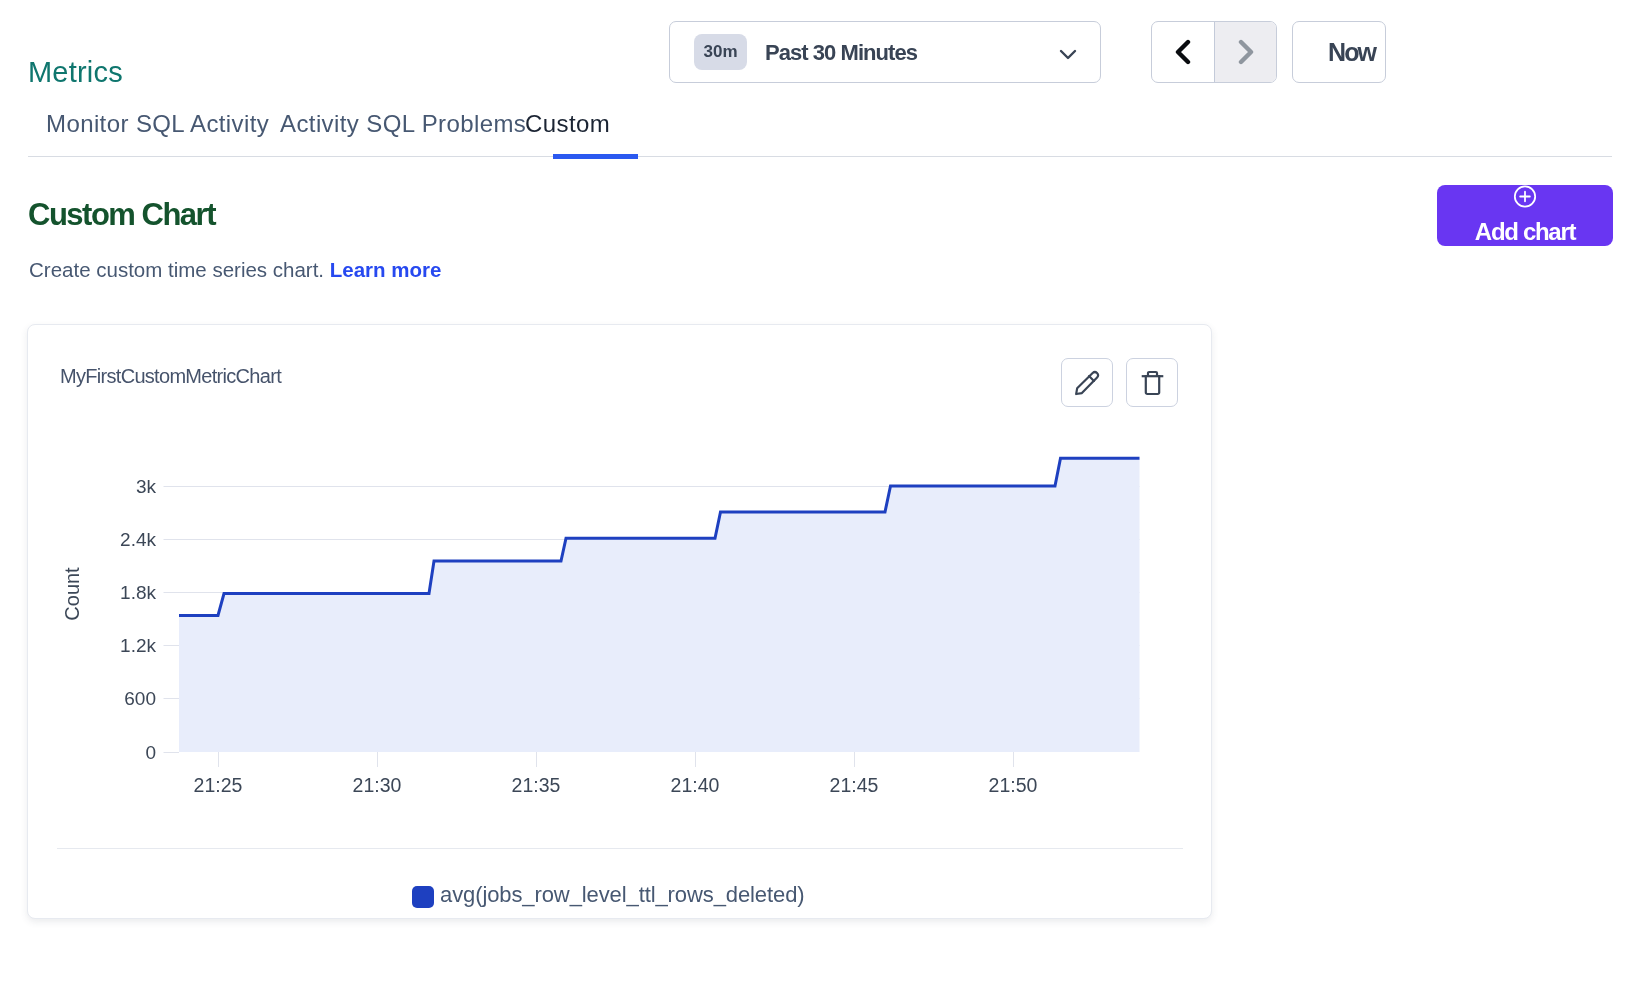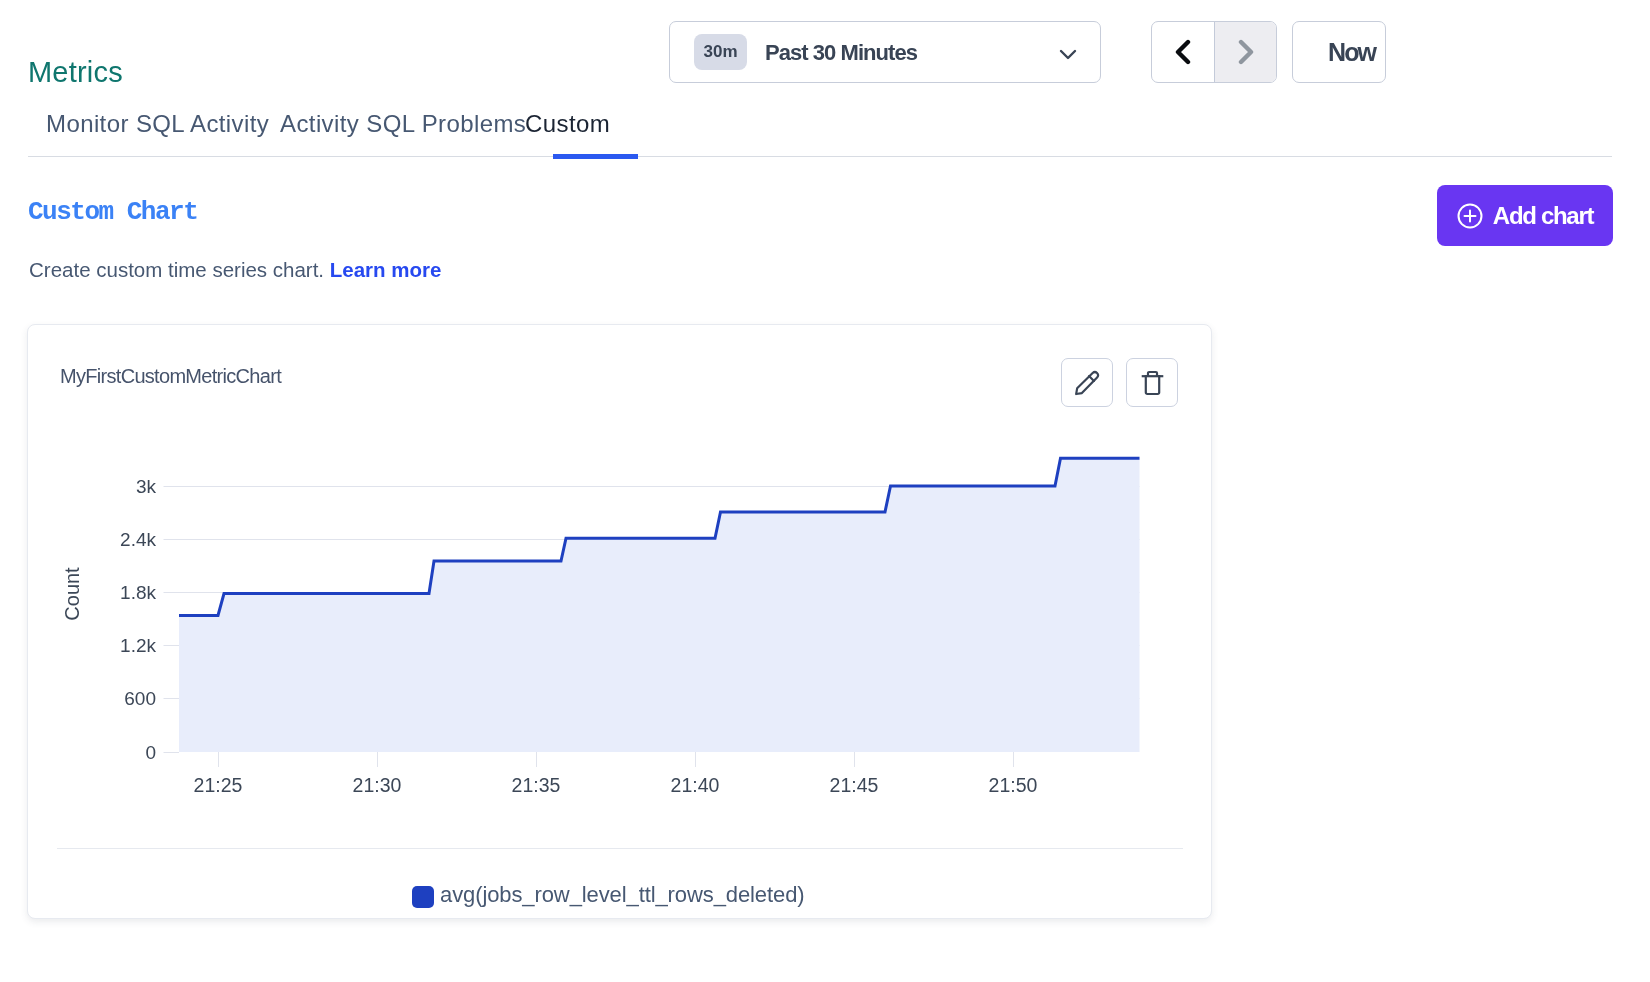--- a/index.html
+++ b/index.html
@@ -22,25 +22,25 @@
   #nowbtn { left:1292px; top:21px; width:94px; height:62px; border:1px solid #c7cdda; border-radius:7px; background:#fff; display:flex; align-items:center; justify-content:center; font-size:25px; letter-spacing:-2px; font-weight:bold; color:#394455;padding-left:25px; }
 
   
   .tab { top:110px; font-size:24px; color:#475872; letter-spacing:0.4px; }
   #tab1 { left:28px;margin-left:18px; }
   #tab2 { left:280px; }
   #tab3 { left:525px; color:#1b2433; }
   #tabline { left:28px; top:156px; width:1584px; height:1px; background:#d8dce3; }
   #tabunder { left:553px; top:154px; width:85px; height:5px; background:#2b59f0; }
 
-  #h2 { left:28px; top:197px; font-size:26px; letter-spacing:-1.5px; font-weight:bold; color:#3b82f6;font-family:Liberation Mono, monospace; }
+  #h2 { left:28px; top:197px; font-size:31px; letter-spacing:-1.5px; font-weight:bold; color:#14532d; }
   #desc { left:29px; top:258px; font-size:20.5px; color:#475872; }
   #desc a { color:#2749f0; font-weight:bold; text-decoration:none;margin-top:16px; }
 
-  #addchart { left:1437px; top:185px; width:176px; height:61px; border-radius:8px; background:#6936f2; display:flex; align-items:center; justify-content:center; gap:10px; color:#fff; font-size:24px; letter-spacing:-1.3px; font-weight:bold; }
+  #addchart { left:1437px; top:185px; width:176px; height:61px; border-radius:8px; background:#6936f2; display:flex; align-items:center; justify-content:center; gap:10px; color:#fff; font-size:24px; letter-spacing:-1.3px; font-weight:bold;flex-direction:column; }
 
   
   #card { left:27px; top:324px; width:1185px; height:595px; background:#fff; border:1px solid #e7eaf0; border-radius:8px; box-shadow:0 3px 7px rgba(60,70,90,0.10); }
   #cardtitle { left:60px; top:365px; font-size:20px; font-weight:normal; color:#46536b; letter-spacing:-0.7px; }
   .iconbtn { top:358px; width:52px; height:49px; border:1px solid #ccd2e0; border-radius:7px; background:#fff; display:flex; align-items:center; justify-content:center; }
   #editbtn { left:1061px; }
   #delbtn { left:1126px; }
 
   #divider { left:57px; top:848px; width:1126px; height:1px; background:#e6e9ef; }
   #legend { left:412px; top:876px; display:flex; align-items:center;margin-top:8px; }

